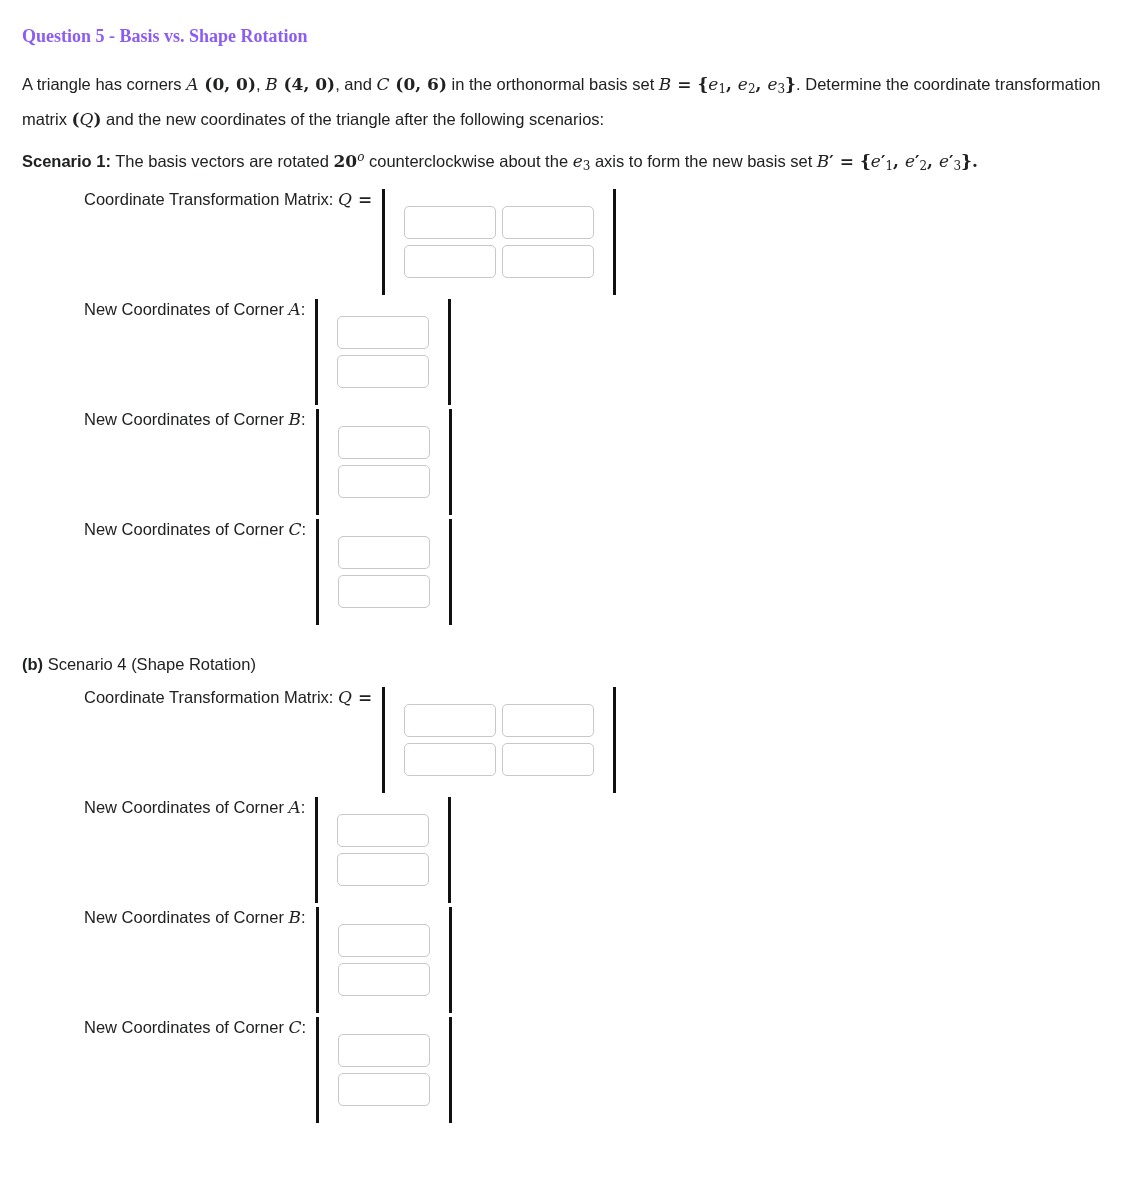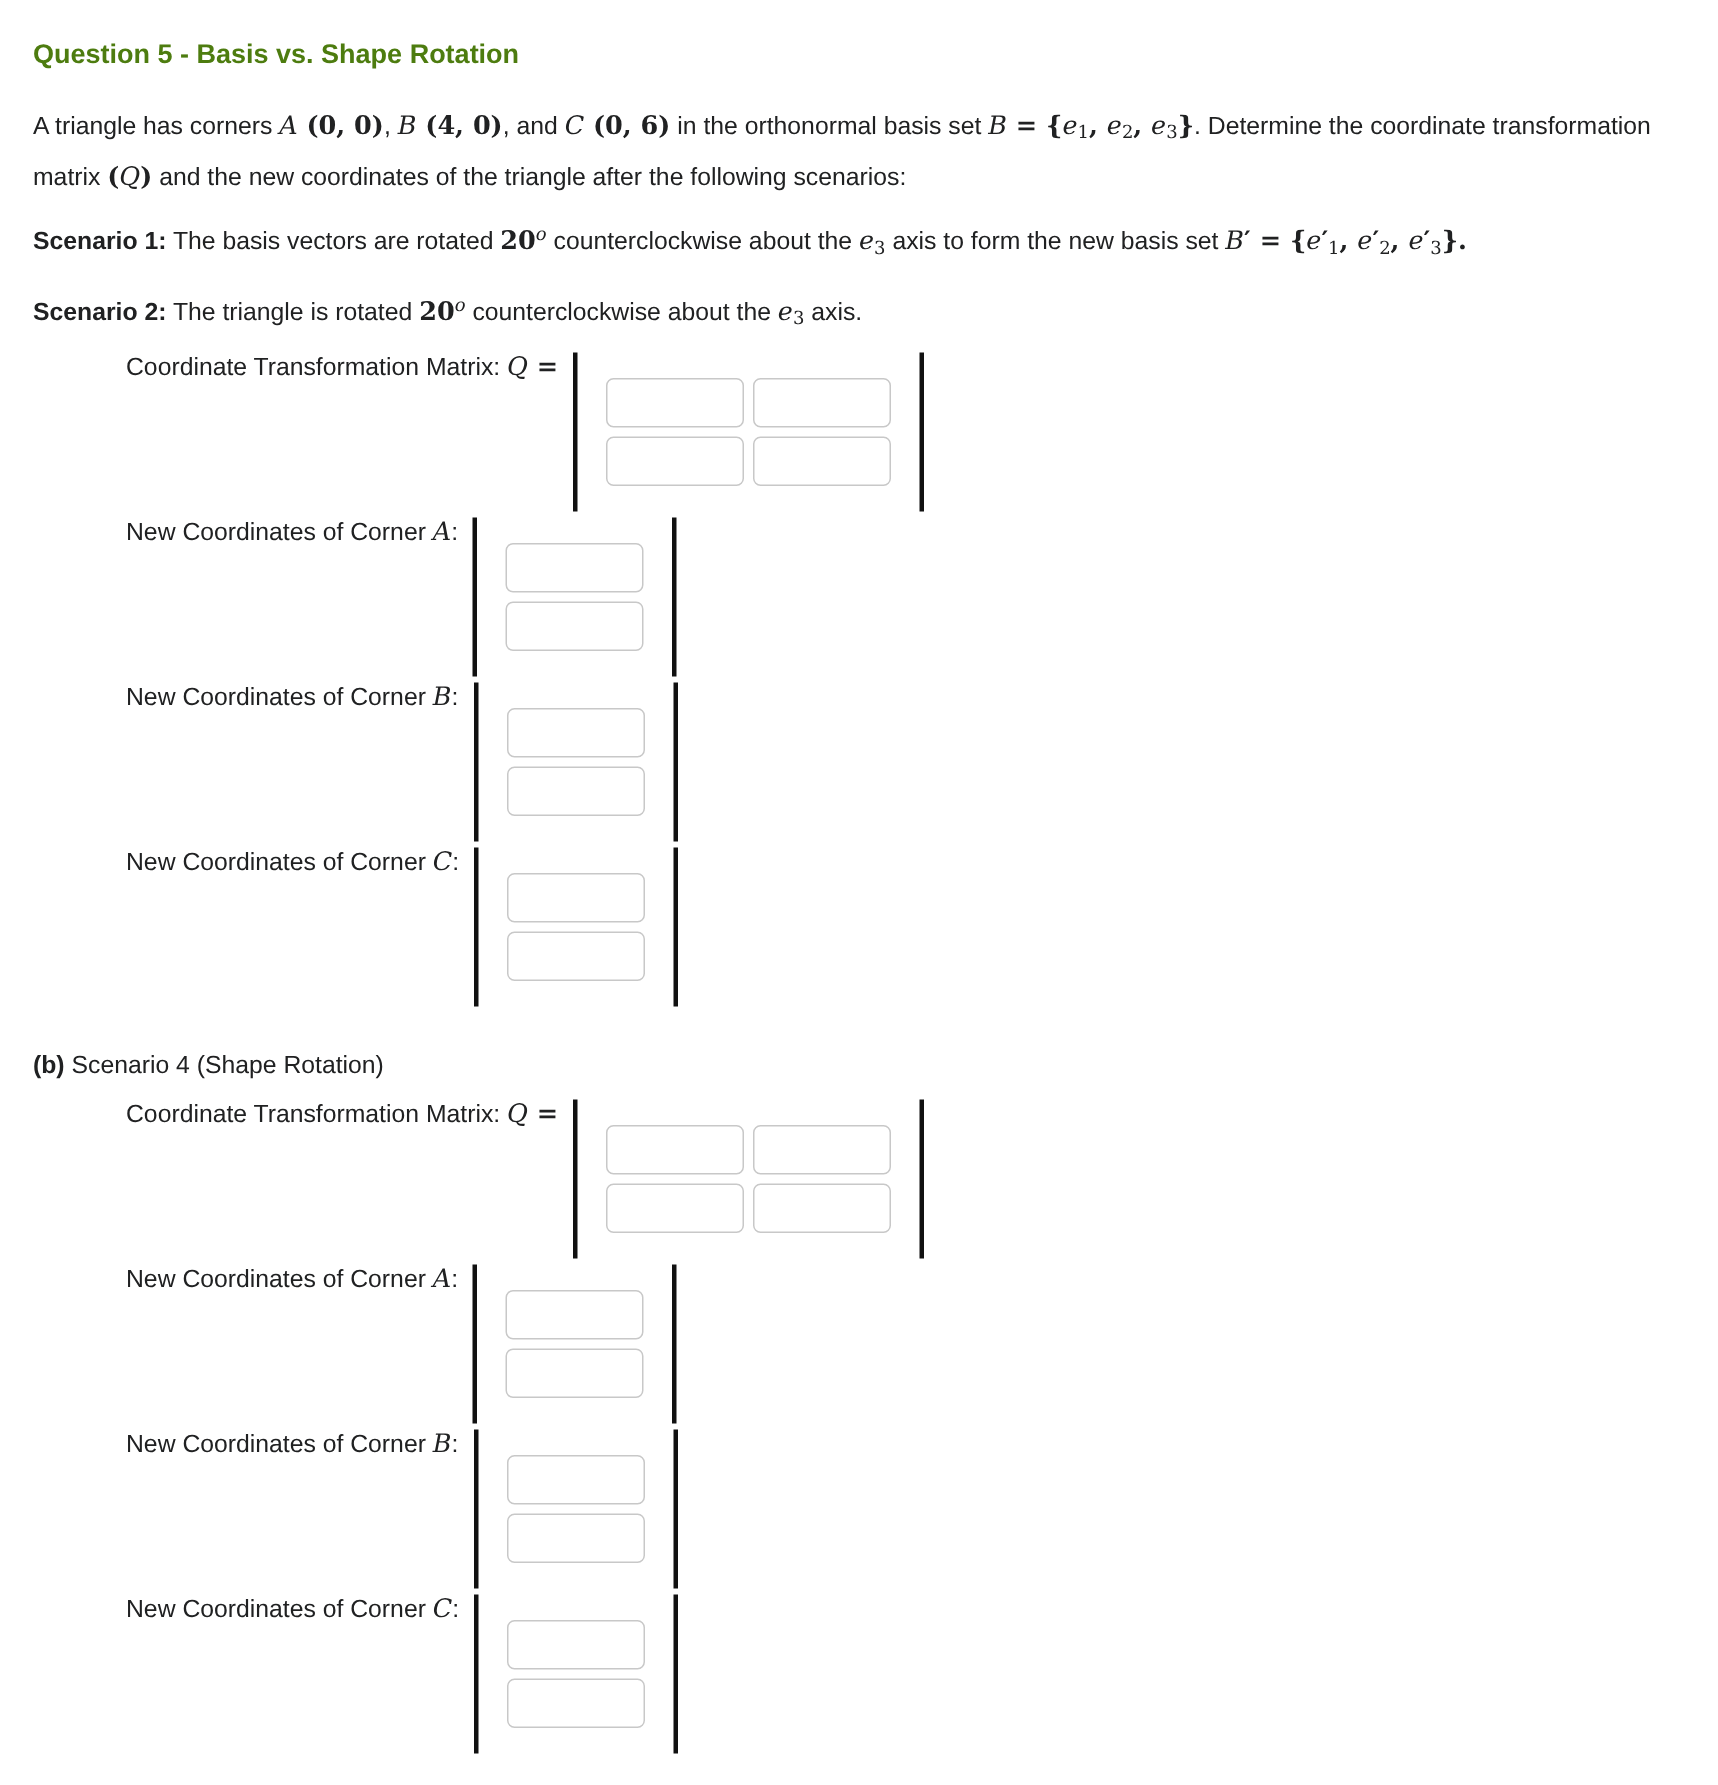--- a/index.html
+++ b/index.html
@@ -9,21 +9,22 @@
     font-family:"Liberation Sans", sans-serif;
     font-size:16.5px;
     -webkit-font-smoothing:antialiased;
   }
   .page { padding:24px 22px 10px 22px; box-sizing:border-box; }
 
   .title {
     font-size:18px;
     font-weight:700;
     margin:2px 0 22px 0;
-    color:#4d7c0f;
+    color:#8b5cf6;
+    font-family:Liberation Serif, serif;
   }
   p.body { margin:0 0 8px 0; line-height:30px; max-width:1100px; }
 
   
   .b    { font-weight:700; }
   .mi   { font-family:"DejaVu Serif", serif; font-style:italic; font-size:17px; }
   .mn   { font-family:"DejaVu Serif", serif; font-size:17px;font-weight:bold; }
   .msub { font-family:"DejaVu Serif", serif; font-size:12px; vertical-align:-3px; }
   .msup { font-family:"DejaVu Serif", serif; font-style:italic; font-size:12px; vertical-align:6px; }
 
@@ -64,21 +65,20 @@
 <body>
 
 <div class="page">
 
   <h1 class="title">Question 5 - Basis vs. Shape Rotation</h1>
 
   <p class="body"><span>A triangle has corners </span><span class="mi">A</span><span class="mn"> (0, 0)</span><span>, </span><span class="mi">B</span><span class="mn"> (4, 0)</span><span>, and </span><span class="mi">C</span><span class="mn"> (0, 6)</span><span> in the orthonormal basis set </span><span class="mi">B</span><span class="mn"> = {</span><span class="mi">e</span><span class="msub">1</span><span class="mn">, </span><span class="mi">e</span><span class="msub">2</span><span class="mn">, </span><span class="mi">e</span><span class="msub">3</span><span class="mn">}</span><span>. Determine the coordinate transformation matrix </span><span class="mn">(</span><span class="mi">Q</span><span class="mn">)</span><span> and the new coordinates of the triangle after the following scenarios:</span></p>
 
   <p class="body"><span class="b">Scenario 1:</span><span>  The basis vectors are rotated </span><span class="mn">20</span><span class="msup">o</span><span> counterclockwise about the </span><span class="mi">e</span><span class="msub">3</span><span> axis to form the new basis set </span><span class="mi">B</span><span class="mn">′</span><span class="mn"> = {</span><span class="mi">e</span><span class="mn">′</span><span class="msub">1</span><span class="mn">, </span><span class="mi">e</span><span class="mn">′</span><span class="msub">2</span><span class="mn">, </span><span class="mi">e</span><span class="mn">′</span><span class="msub">3</span><span class="mn">}.</span></p>
 
-  <p class="body"><span class="b">Scenario 2:</span><span>  The triangle is rotated </span><span class="mn">20</span><span class="msup">o</span><span> counterclockwise about the </span><span class="mi">e</span><span class="msub">3</span><span> axis.</span></p>
 
   <section>
 
     <div class="answer-row">
       <span class="answer-label"><span>Coordinate Transformation Matrix: </span><span class="mi">Q</span><span class="mn"> =</span></span>
       <div class="matrix">
         <div class="bar"></div>
         <div class="cells two-col">
           <input class="cell" type="text" value="" style="">
           <input class="cell" type="text" value="" style="">

